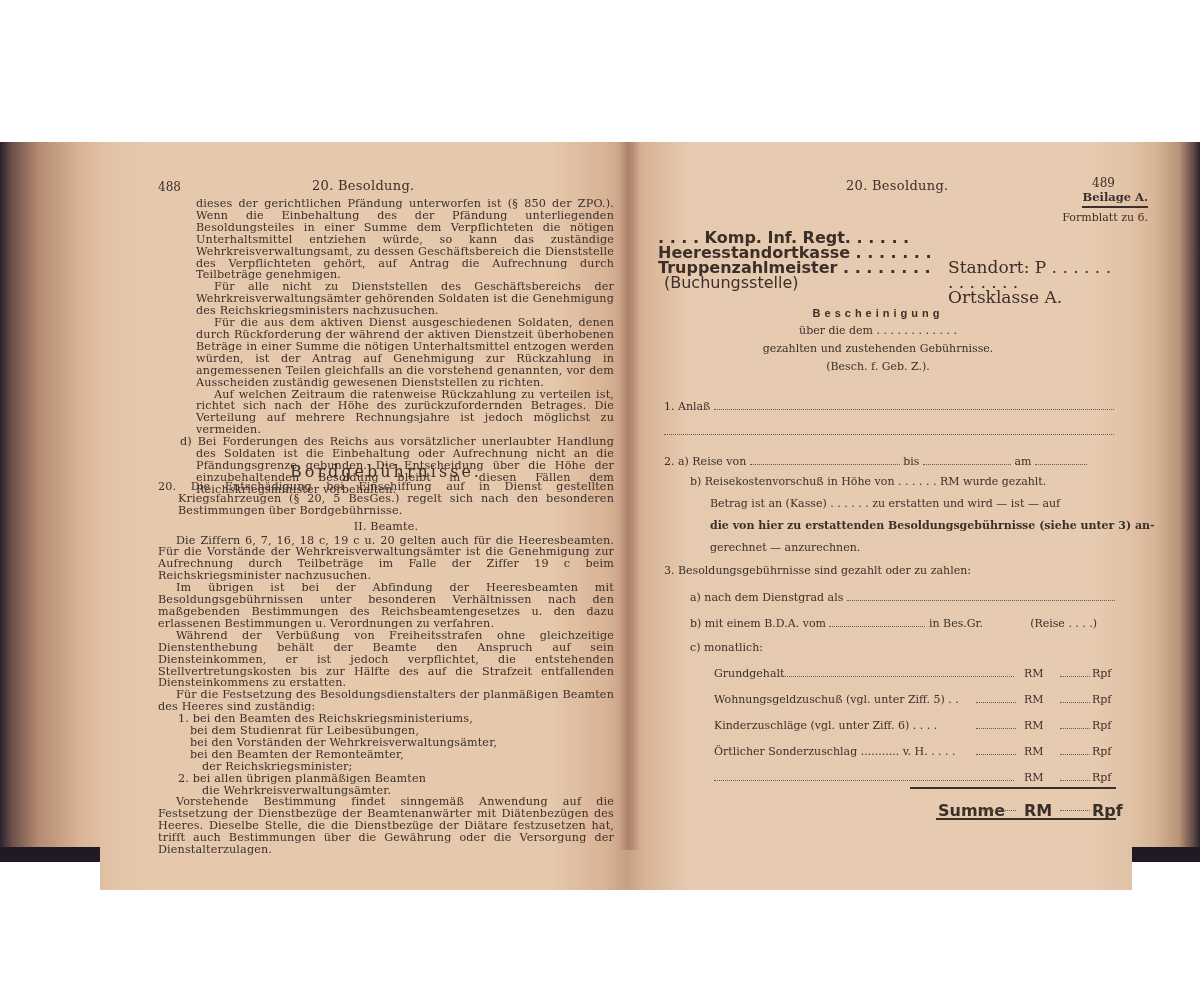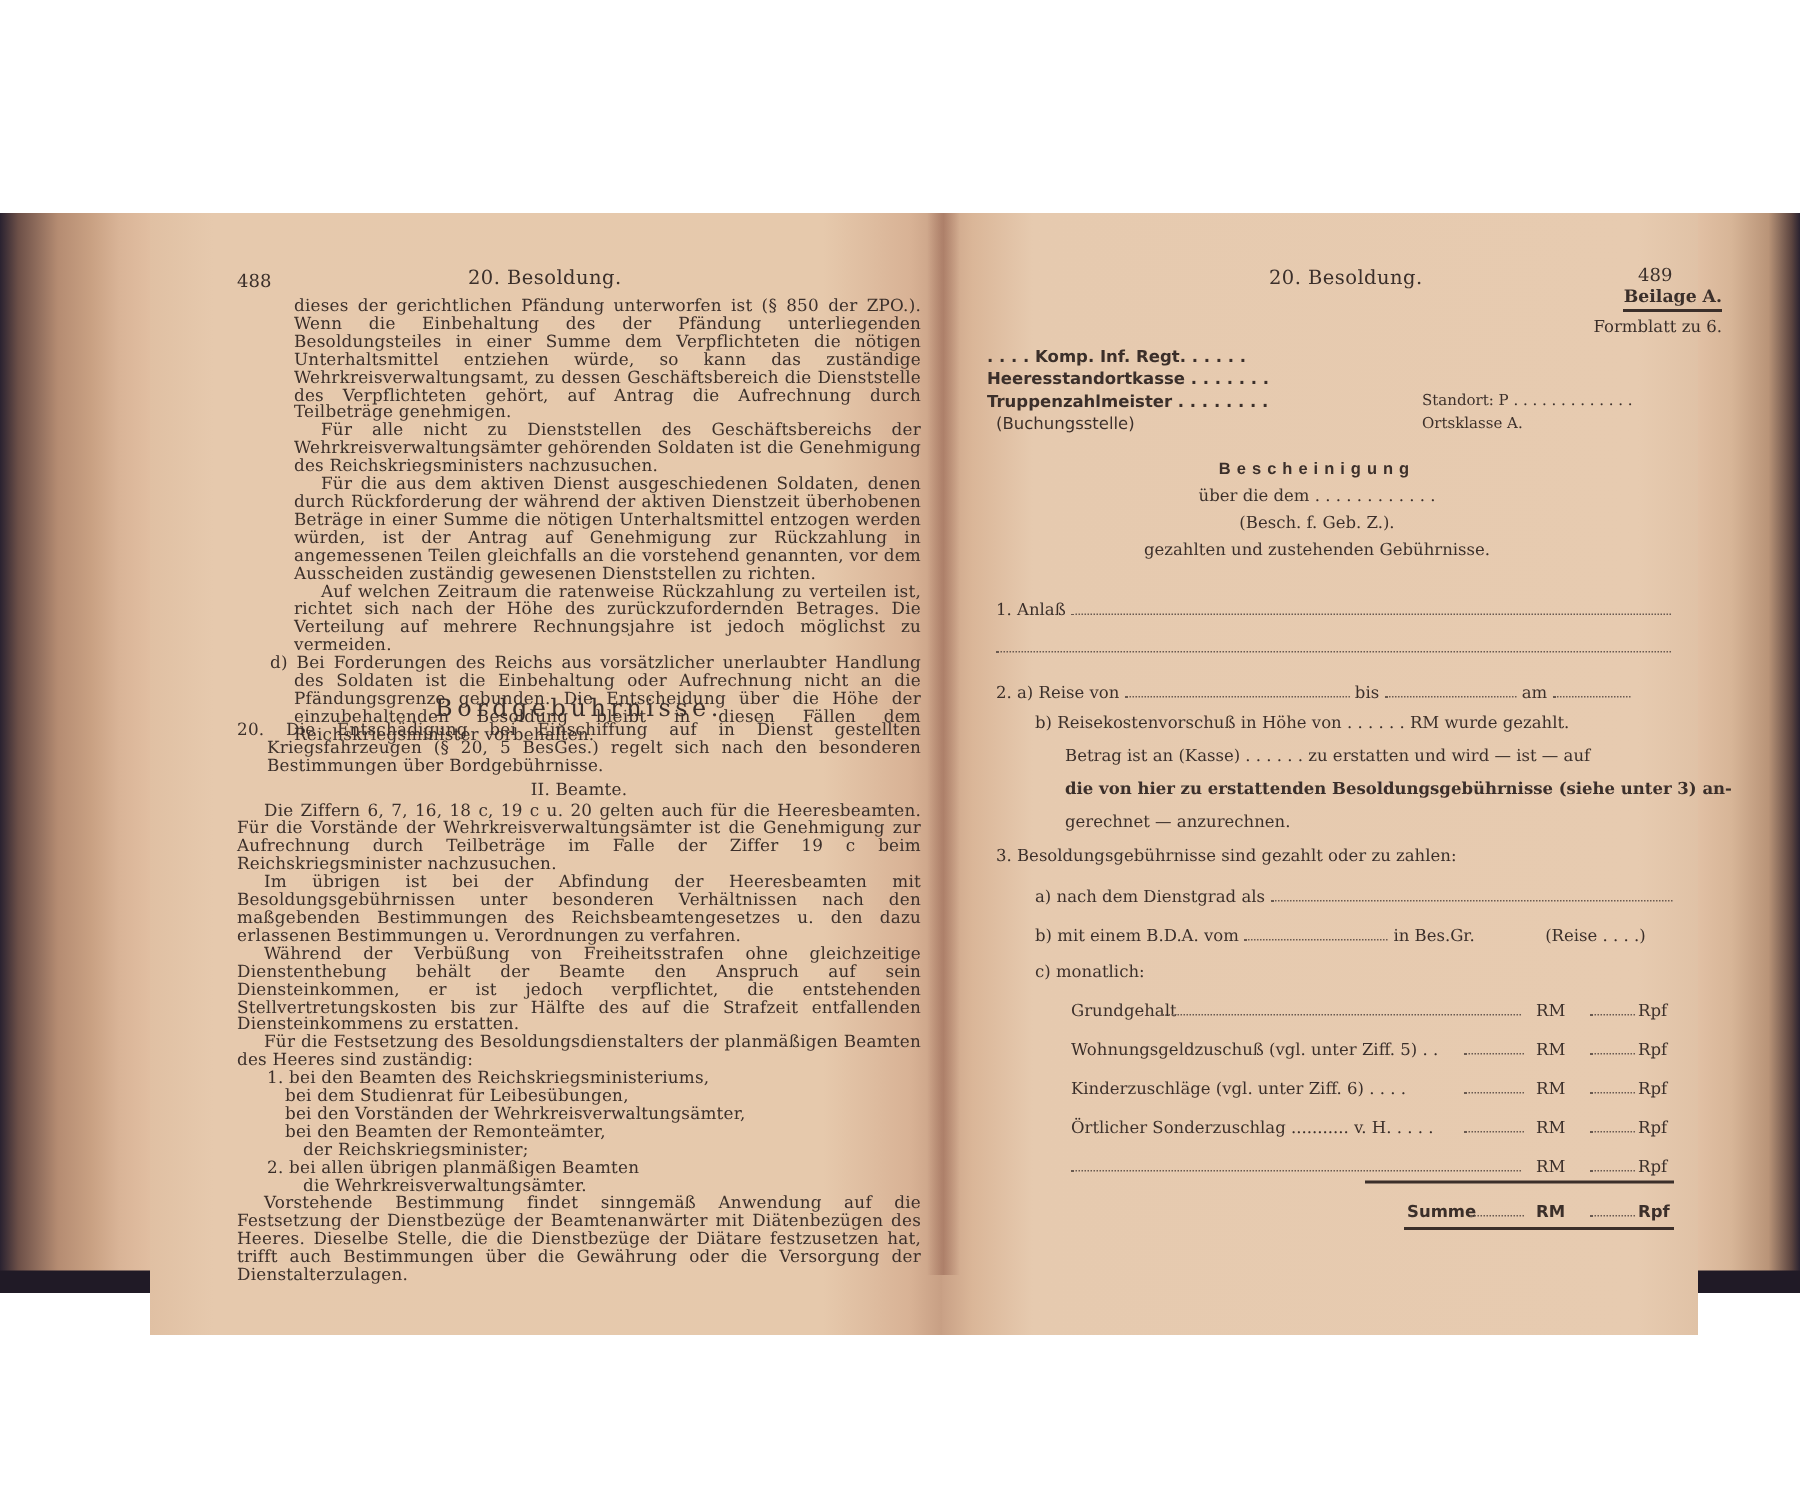--- a/index.html
+++ b/index.html
@@ -45,26 +45,26 @@
   .body-text p { margin:0; }
   .body-text .ind { text-indent:18px; }
   .body-text .hang { padding-left:16px; text-indent:-16px; }
   .body-text .item { padding-left:20px; }
   .body-text .item2 { padding-left:32px; }
   .body-text .item3 { padding-left:44px; }
   .section-title { text-align:center; letter-spacing:3px; margin:8px 0 3px 0; font-size:16px; }
   .section-bold { text-align:center; font-weight:normal; margin:4px 0 2px 0; }
 
   .form { position:absolute; left:30px; top:0; width:460px; font-size:11px; }
-  .bold { font-weight:bold; font-family:"DejaVu Sans", "Liberation Sans", sans-serif; font-size:11px; }
+  .bold { font-weight:bold; font-family:"DejaVu Sans", "Liberation Sans", sans-serif; font-size:16px; }
   .beilage { position:absolute; right:12px; top:48px; text-align:right; }
   .beilage .title { font-weight:bold; font-size:11.5px; padding-bottom:2px; border-bottom:2px solid #3b2f2a; display:inline-block; width:66px; text-align:right; }
   .beilage .sub { font-size:11px; margin-top:3px; }
   .header-left { position:absolute; left:0; top:88px; line-height:15px; }
-  .header-right { position:absolute; left:290px; top:118px; line-height:15px; font-size:10px; }
+  .header-right { position:absolute; left:290px; top:118px; line-height:15px; font-size:17px; }
   .cert { position:absolute; left:0; width:440px; top:162px; text-align:center; line-height:18px; font-size:11px; }
   .cert .t { font-weight:bold; letter-spacing:4px; font-family:Liberation Sans, sans-serif; font-size:11px; }
   .line { position:absolute; font-size:11px; white-space:nowrap; }
   .dots { border-bottom:1px dotted #6a5a50; display:inline-block; height:9px; vertical-align:baseline; }
   .rmrow { position:absolute; left:56px; width:405px; font-size:11px; }
   .rmrow .lbl { position:absolute; left:0; }
   .rmrow .rm { position:absolute; left:310px; }
   .rmrow .rpf { position:absolute; left:378px; }
   .rule-thick { position:absolute; height:2px; background:#3b2f2a; }
 </style>
@@ -130,22 +130,22 @@
       </div>
 
       <div class="header-right">
         <div>Standort: P . . . . . . . . . . . . .</div>
         <div>Ortsklasse A.</div>
       </div>
 
       <div class="cert">
         <div class="t">Bescheinigung</div>
         <div>über die dem . . . . . . . . . . . .</div>
+        <div>gezahlten und zustehenden Gebührnisse.</div>
         <div>(Besch. f. Geb. Z.).</div>
-        <div>gezahlten und zustehenden Gebührnisse.</div>
       </div>
 
       <div class="line" style="left:6px; top:258px;">
         <span>1. Anlaß</span>
         <span class="dots" style="width:400px;"></span>
       </div>
       <div class="line" style="left:6px; top:283px;">
         <span class="dots" style="width:450px;"></span>
       </div>
 

